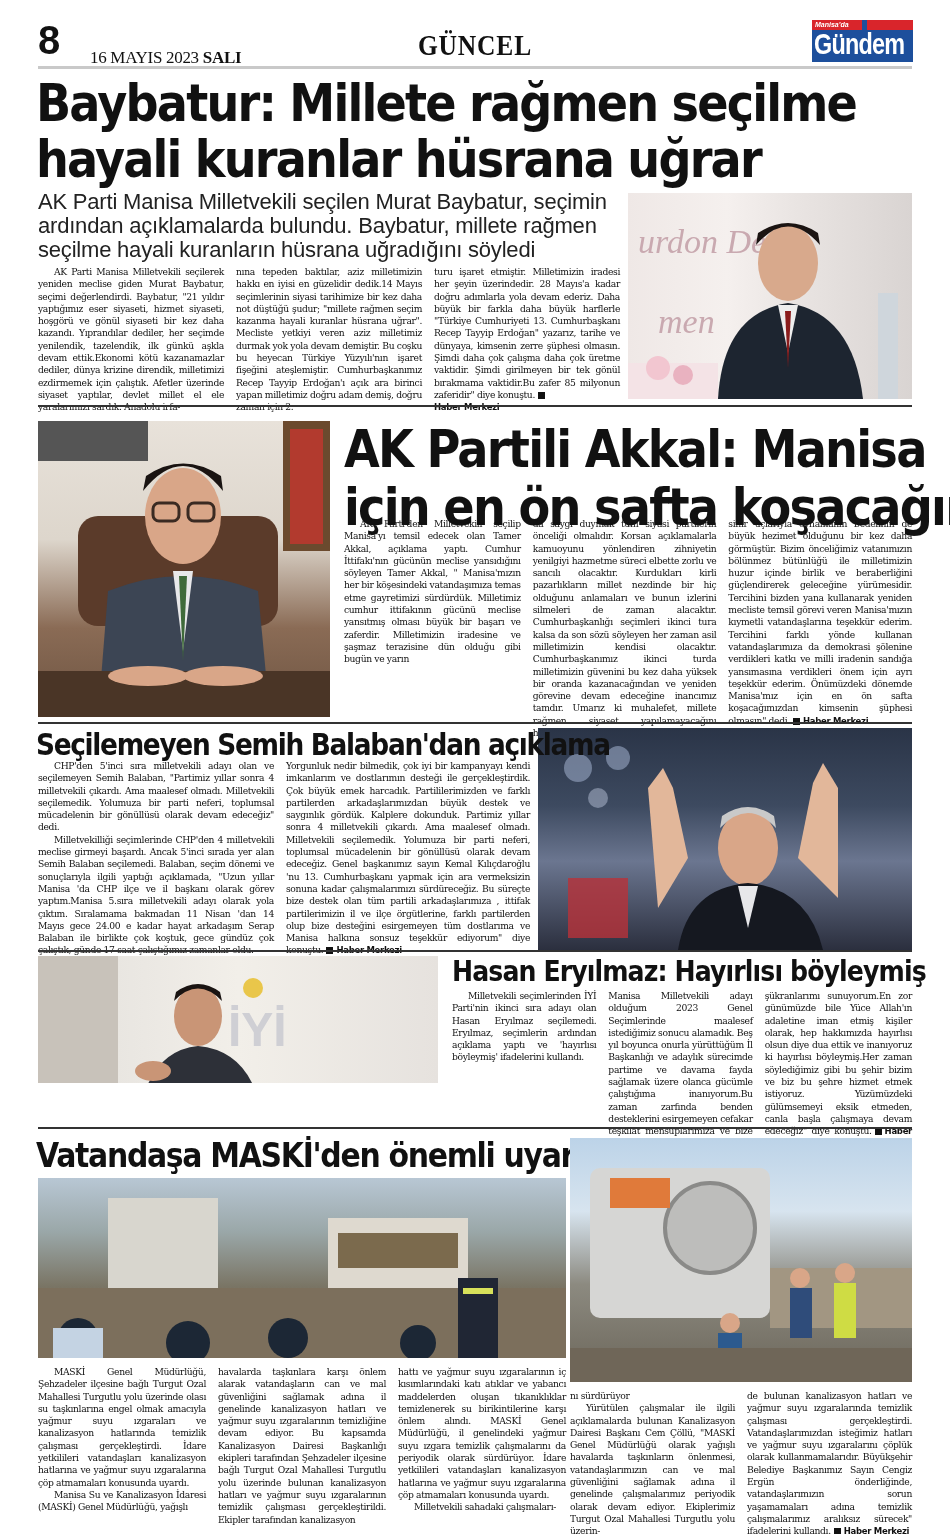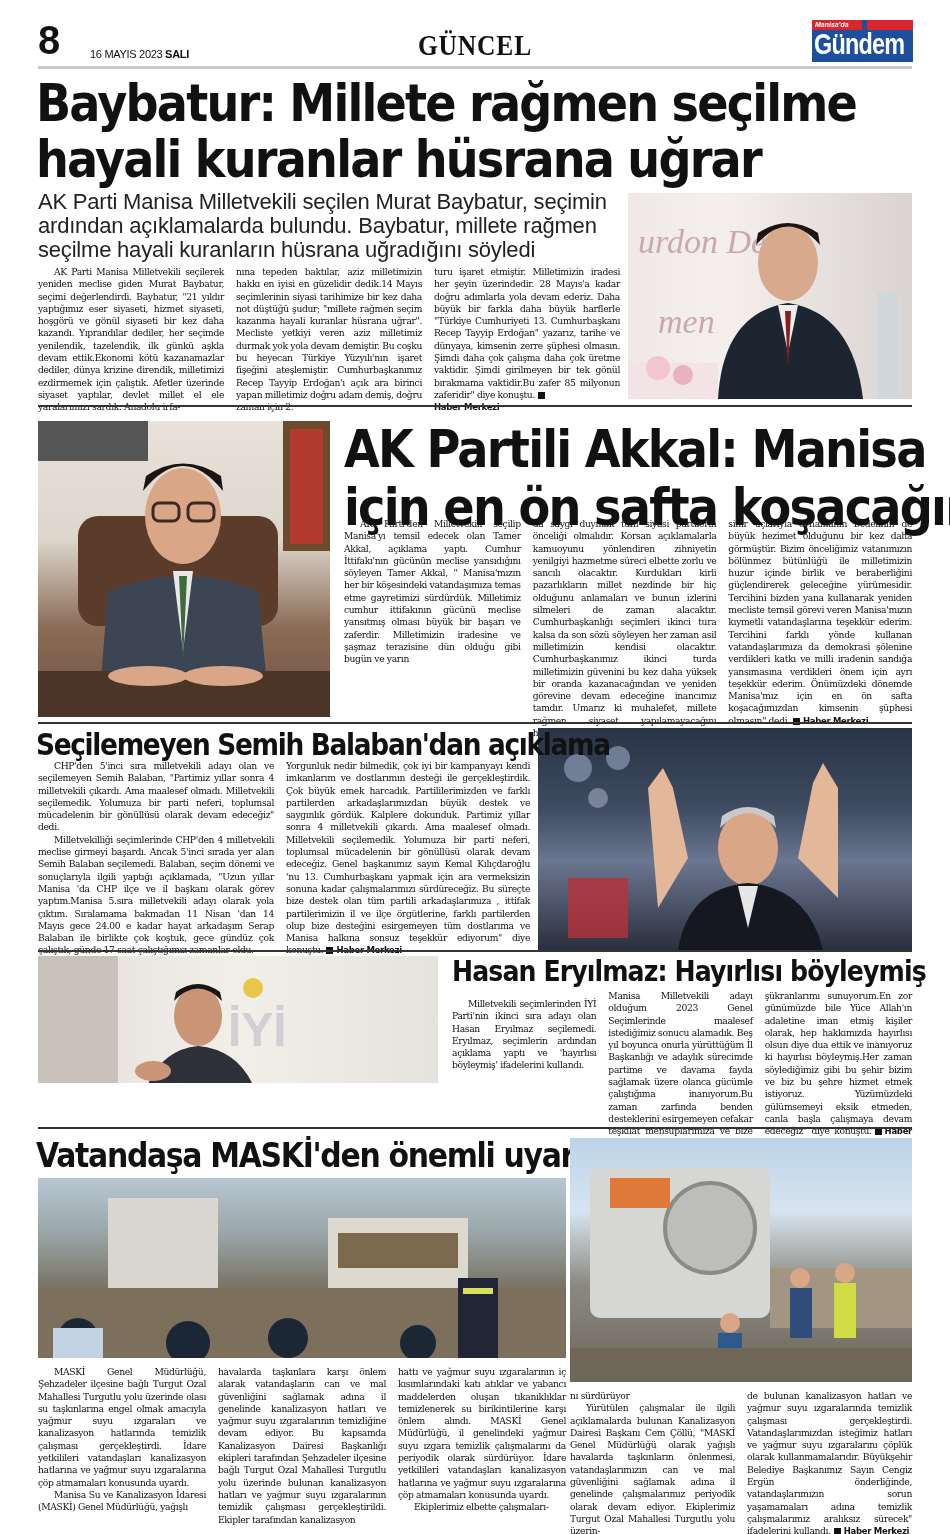--- a/index.html
+++ b/index.html
@@ -1,20 +1,20 @@
 <!DOCTYPE html>
 <html><head>
 <meta charset="utf-8">
 <style>
   * { box-sizing: border-box; margin: 0; padding: 0; }
   body { width: 950px; height: 1534px; background: #fff; position: relative; overflow: hidden; color: #111; font-family: "DejaVu Serif", serif; }
   .abs { position: absolute; }
   
   .page-num { left: 38px; top: 20px; font-family: "Liberation Sans", sans-serif; font-weight: bold; font-size: 40px; line-height: 40px; }
-  .date { left: 90px; top: 48px; font-family: Liberation Sans, sans-serif; font-size: 11px; letter-spacing: -0.3px; }
+  .date { left: 90px; top: 48px; font-family: Liberation Serif, serif; font-size: 17px; letter-spacing: -0.3px; }
   .date b { font-weight: bold; }
   .section { left: 0; width: 950px; top: 28px; text-align: center; font-family: "Liberation Serif", serif; font-size: 30px; font-weight: bold; transform: scaleX(0.85); letter-spacing: 1px; }
   .logo { left: 812px; top: 20px; width: 101px; height: 42px; background: #1d4f9c; overflow: hidden; }
   .logo .band-l { position: absolute; left: 0; top: 0; width: 50px; height: 10px; background: #d9252b; }
   .logo .band-r { position: absolute; left: 55px; top: 0; width: 46px; height: 10px; background: #d9252b; }
   .logo .pre { position: absolute; left: 3px; top: 0; font-size: 7px; color: #fff; font-family: "Liberation Sans", sans-serif; font-style: italic; font-weight: bold; line-height: 10px; }
   .logo .name { position: absolute; left: 2px; top: 7px; width: 97px; font-family: "Liberation Sans", sans-serif; font-weight: bold; font-size: 30px; color: #fff; line-height: 34px; transform: scaleX(0.78); transform-origin: left; letter-spacing: -1px; }
   .rule-top { left: 38px; top: 66px; width: 874px; height: 3px; background: #c9c9c9; }
   .hr { height: 2px; background: #333; }
   h1.head { font-family: "DejaVu Sans", sans-serif; font-weight: bold; color: #111; letter-spacing: -2px; transform-origin: left top; white-space: nowrap; }
@@ -149,21 +149,21 @@
       <circle cx="215" cy="32" r="10" fill="#e9c64a"></circle>
       <ellipse cx="160" cy="60" rx="24" ry="30" fill="#c99576"></ellipse>
       <path d="M136 45 Q160 20 184 45 L182 36 Q160 20 138 36 Z" fill="#1a1412"></path>
       <path d="M100 165 Q110 95 160 90 Q215 95 225 165 Z" fill="#2d3038"></path>
       <rect x="0" y="130" width="400" height="35" fill="#5a4131"></rect>
       <ellipse cx="115" cy="115" rx="18" ry="10" fill="#c99576"></ellipse>
     </svg>
   </div>
   <h1 class="abs head" style="left:452px; top:956px; font-size:28px; line-height:32px; transform:scaleX(0.9); letter-spacing:-1px;">Hasan Eryılmaz: Hayırlısı böyleymiş</h1>
   <div class="abs cols" style="left:452px; top:990px; width:460px;">
-    <div class="col" style="width:145px;margin-top:8px;">
+    <div class="col" style="width:145px;">
       <p>Milletvekili seçimlerinden İYİ Parti'nin ikinci sıra adayı olan Hasan Eryılmaz seçilemedi. Eryılmaz, seçimlerin ardından açıklama yaptı ve 'hayırlısı böyleymiş' ifadelerini kullandı.</p>
     </div>
     <div class="col" style="width:145px;">
         <p class="noindent">Manisa Milletvekili adayı olduğum 2023 Genel Seçimlerinde maalesef istediğimiz sonucu alamadık. Beş yıl boyunca onurla yürüttüğüm İl Başkanlığı ve adaylık sürecimde partime ve davama fayda sağlamak üzere olanca gücümle çalıştığıma inanıyorum.Bu zaman zarfında benden desteklerini esirgemeyen cefakar teşkilat mensuplarımıza ve bize destek olan olmayan tüm hemşehrilerime sonsuz</p>
       </div>
     <div class="col" style="width:148px;">
         <p class="noindent"><span>şükranlarımı sunuyorum.En zor günümüzde bile Yüce Allah'ın adaletine iman etmiş kişiler olarak, hep hakkımızda hayırlısı olsun diye dua ettik ve inanıyoruz ki hayırlısı böyleymiş.Her zaman söylediğimiz gibi bu şehir bizim ve biz bu şehre hizmet etmek istiyoruz. Yüzümüzdeki gülümsemeyi eksik etmeden, canla başla çalışmaya devam edeceğiz" diye konuştu.</span><span class="sq"></span><span class="byline">Haber Merkezi</span></p>
       </div>
   </div>
   <div class="abs hr" style="left:38px; top:1127px; width:874px;"></div>
@@ -204,21 +204,21 @@
   <div class="abs cols" style="left:38px; top:1366px; width:528px;">
     <div class="col" style="width:168px;">
       <p>MASKİ Genel Müdürlüğü, Şehzadeler ilçesine bağlı Turgut Ozal Mahallesi Turgutlu yolu üzerinde olası su taşkınlarına engel olmak amacıyla yağmur suyu ızgaraları ve kanalizasyon hatlarında temizlik çalışması gerçekleştirdi. İdare yetkilileri vatandaşları kanalizasyon hatlarına ve yağmur suyu ızgaralarına çöp atmamaları konusunda uyardı.</p>
       <p>Manisa Su ve Kanalizasyon İdaresi (MASKİ) Genel Müdürlüğü, yağışlı</p>
     </div>
     <div class="col" style="width:168px;">
         <p class="noindent">havalarda taşkınlara karşı önlem alarak vatandaşların can ve mal güvenliğini sağlamak adına il genelinde kanalizasyon hatları ve yağmur suyu ızgaralarının temizliğine devam ediyor. Bu kapsamda Kanalizasyon Dairesi Başkanlığı ekipleri tarafından Şehzadeler ilçesine bağlı Turgut Ozal Mahallesi Turgutlu yolu üzerinde bulunan kanalizasyon hatları ve yağmur suyu ızgaralarının temizlik çalışması gerçekleştirildi. Ekipler tarafından kanalizasyon</p>
       </div>
     <div class="col" style="width:168px;">
       <p class="noindent">hattı ve yağmur suyu ızgaralarının iç kısımlarındaki katı atıklar ve yabancı maddelerden oluşan tıkanıklıklar temizlenerek su birikintilerine karşı önlem alındı. MASKİ Genel Müdürlüğü, il genelindeki yağmur suyu ızgara temizlik çalışmalarını da periyodik olarak sürdürüyor. İdare yetkilileri vatandaşları kanalizasyon hatlarına ve yağmur suyu ızgaralarına çöp atmamaları konusunda uyardı.</p>
-      <p>Ekiplerimiz elbette çalışmaları-</p>
+      <p>Milletvekili sahadaki çalışmaları-</p>
     </div>
   </div>
   <div class="abs cols" style="left:570px; top:1390px; width:342px;">
     <div class="col" style="width:165px;">
       <p class="noindent">nı sürdürüyor</p>
       <p>Yürütülen çalışmalar ile ilgili açıklamalarda bulunan Kanalizasyon Dairesi Başkanı Cem Çöllü, "MASKİ Genel Müdürlüğü olarak yağışlı havalarda taşkınların önlenmesi, vatandaşlarımızın can ve mal güvenliğini sağlamak adına il genelinde çalışmalarımız periyodik olarak devam ediyor. Ekiplerimiz Turgut Ozal Mahallesi Turgutlu yolu üzerin-</p>
     </div>
     <div class="col" style="width:165px;">
         <p class="noindent"><span>de bulunan kanalizasyon hatları ve yağmur suyu ızgaralarında temizlik çalışması gerçekleştirdi. Vatandaşlarımızdan isteğimiz hatları ve yağmur suyu ızgaralarını çöplük olarak kullanmamalarıdır. Büyükşehir Belediye Başkanımız Sayın Cengiz Ergün önderliğinde, vatandaşlarımızın sorun yaşamamaları adına temizlik çalışmalarımız aralıksız sürecek" ifadelerini kullandı.</span><span class="sq"></span><span class="byline">Haber Merkezi</span></p>
       </div>

